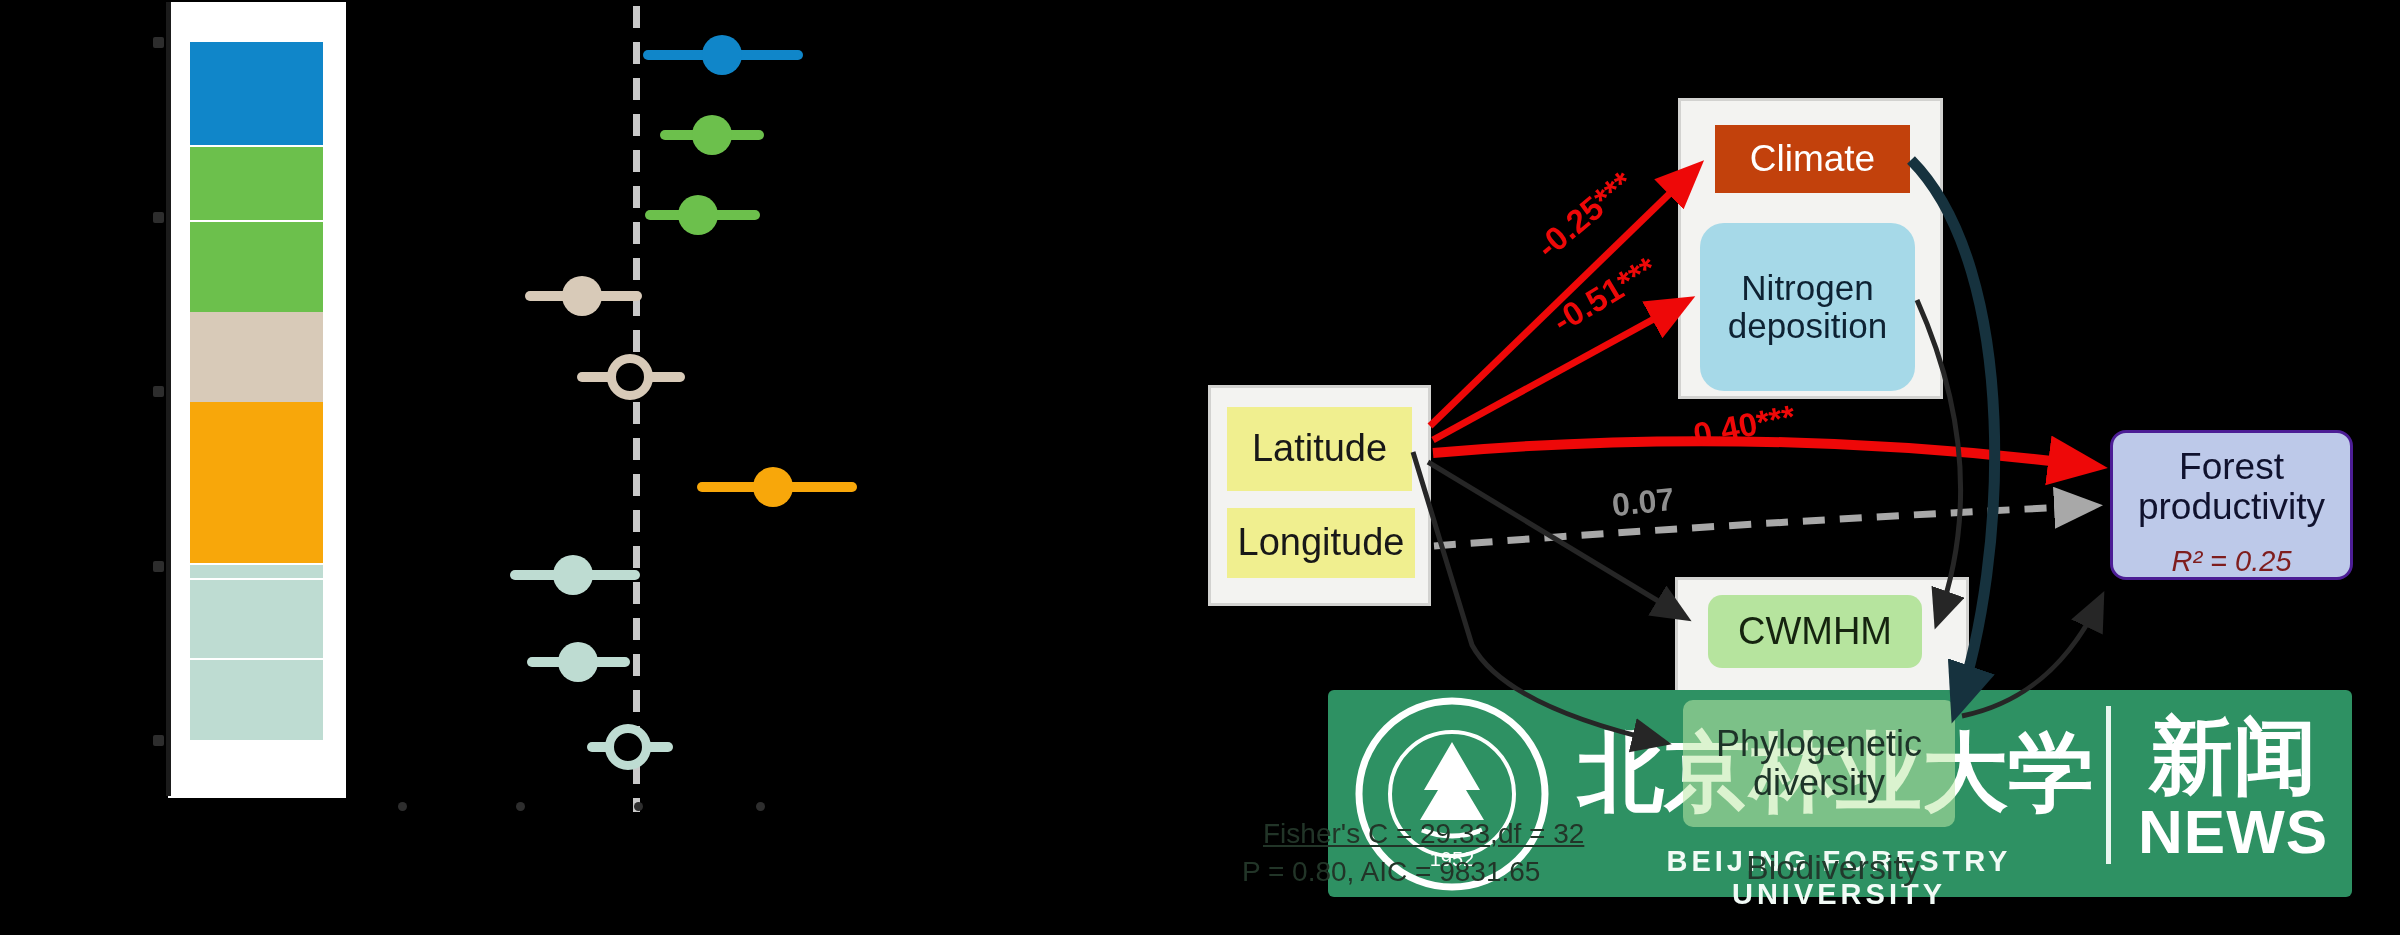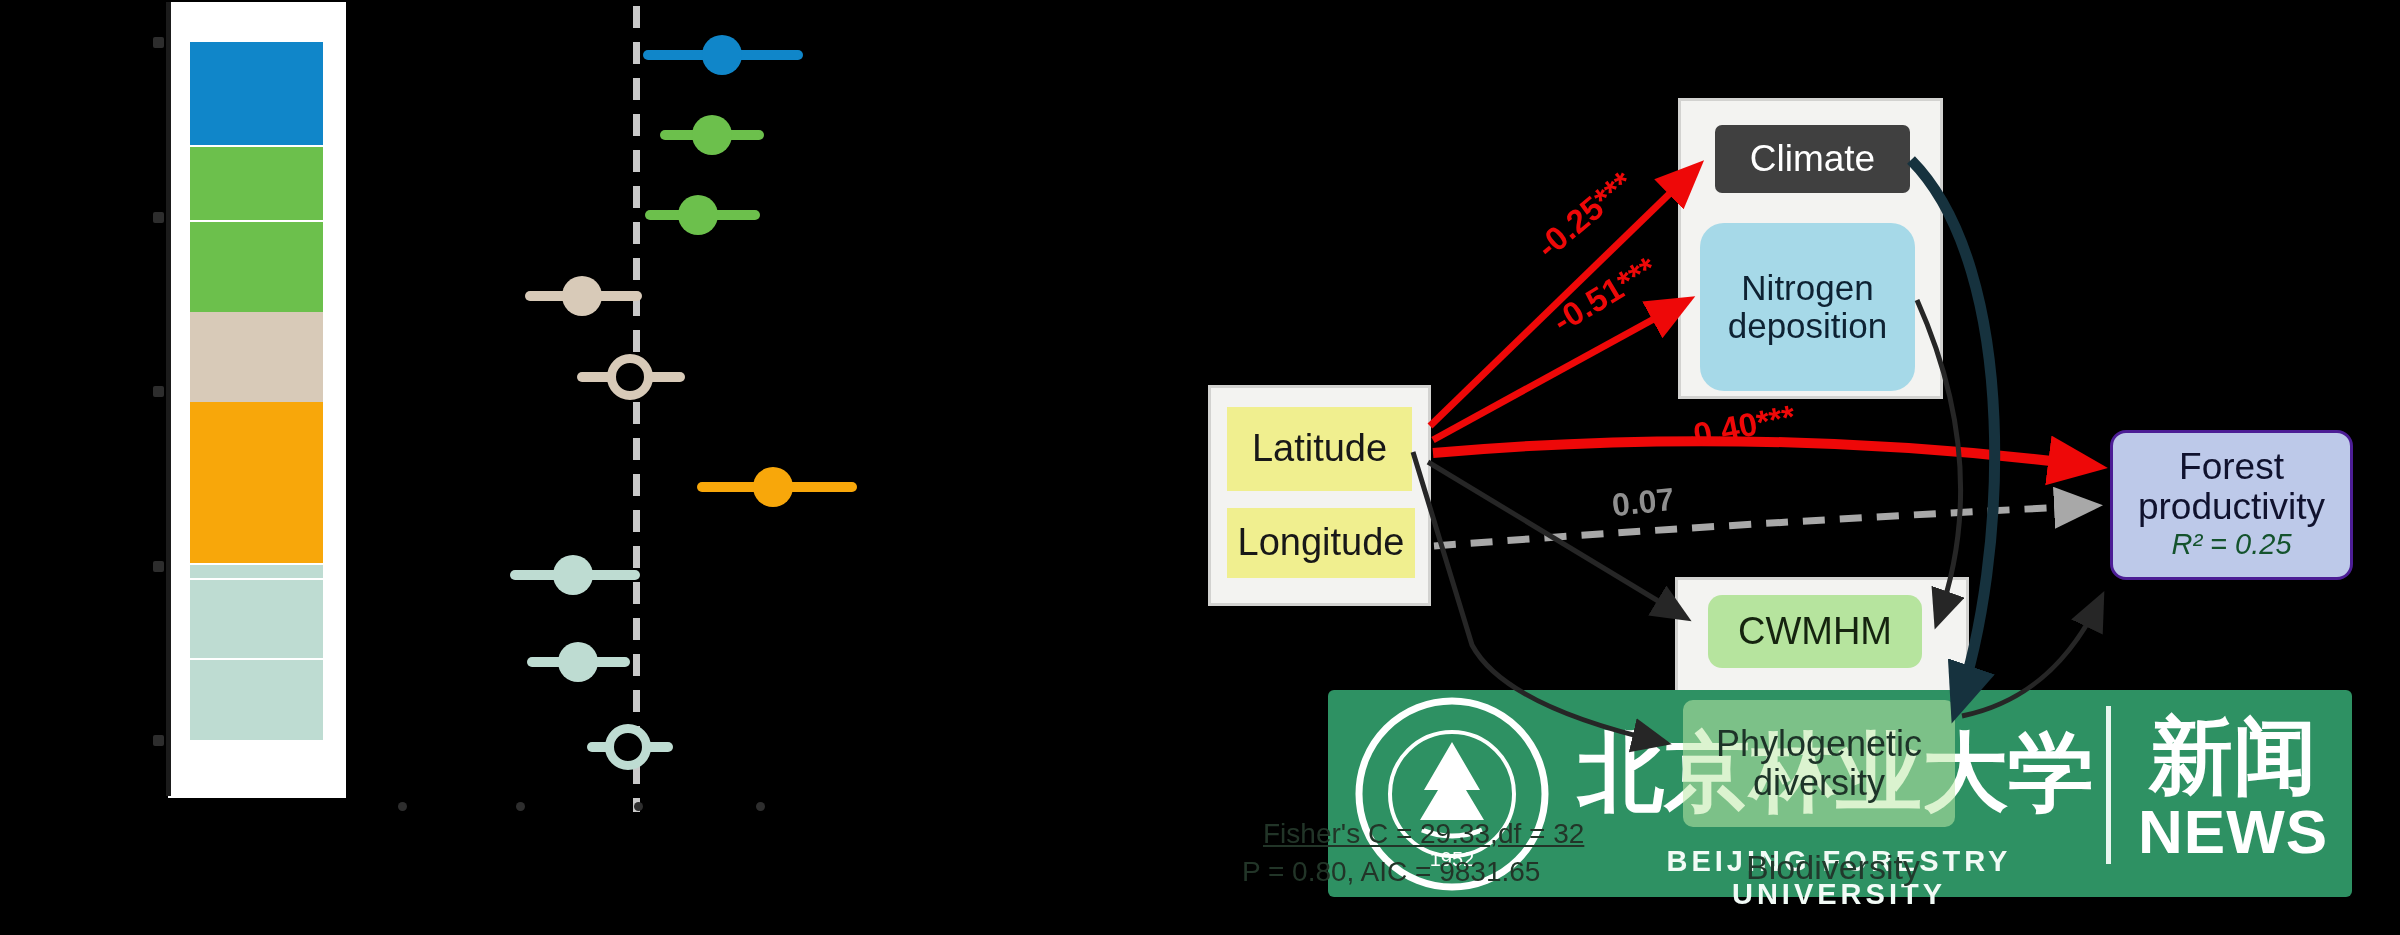--- a/index.html
+++ b/index.html
@@ -18,34 +18,34 @@
   #zero-line{left:633px;top:6px;width:7px;height:806px;z-index:2;
      background:repeating-linear-gradient(to bottom,#c9c9c9 0 22px,transparent 22px 36px);}
   .fp-bar{position:absolute;height:10px;border-radius:5px;z-index:3;}
   .fp-dot{position:absolute;border-radius:50%;z-index:4;box-sizing:border-box;}
   .fp-axis-tick{position:absolute;width:9px;height:9px;border-radius:50%;background:#2e2e2e;z-index:2;}
 
   
   .container-box{position:absolute;background:#f3f3f1;border:3px solid #d2d2d0;z-index:5;}
   .sem-box{position:absolute;display:flex;align-items:center;justify-content:center;
            text-align:center;z-index:6;line-height:1.08;}
-  #climate-box{left:1715px;top:125px;width:195px;height:68px;background:#404040;color:#fff;
-           font-size:37px;border-radius:7px;}
+  #climate-box{left:1715px;top:125px;width:195px;height:68px;background:#c2410c;color:#fff;
+           font-size:37px;}
   #nitrogen-box{left:1700px;top:223px;width:215px;height:168px;background:#a6d9e8;color:#0e2233;
            font-size:35px;border-radius:24px;}
   #latitude-box{left:1227px;top:407px;width:185px;height:84px;background:#f0ef8f;color:#181818;font-size:38px;}
   #longitude-box{left:1227px;top:508px;width:188px;height:70px;background:#f0ef8f;color:#181818;font-size:38px;}
   #cwmhm-box{left:1708px;top:595px;width:214px;height:73px;background:#b6e49e;color:#15240f;
            font-size:38px;border-radius:14px;}
   #phylo-box{left:1683px;top:700px;width:272px;height:127px;background:rgba(189,233,168,0.55);
            color:#1d3328;font-size:36px;border-radius:10px;z-index:12;}
   #fp-box{left:2110px;top:430px;width:243px;height:150px;background:#bdc9e9;border:3px solid #4c1d95;
            color:#10122e;font-size:37px;border-radius:16px;z-index:6;overflow:hidden;
            display:block;text-align:center;padding-top:14px;box-sizing:border-box;}
-  #fp-r2{font-size:29px;font-style:italic;margin-top:2px;color:#14532d;}
+  #fp-r2{font-size:29px;font-style:italic;margin-top:19px;color:#7f1d1d;}
   #biodiv-label{left:1728px;top:848px;width:210px;text-align:center;color:#21392c;font-size:34px;z-index:12;}
 
   
   .coef{position:absolute;font-weight:bold;z-index:14;white-space:nowrap;}
   #coef-climate{left:1528px;top:196px;color:#ee0808;font-size:33px;transform:rotate(-40deg);}
   #coef-nitrogen{left:1548px;top:276px;color:#ee0808;font-size:33px;transform:rotate(-31deg);}
   #coef-fp{left:1682px;top:408px;color:#ee0808;font-size:33px;transform:rotate(-11deg);}
   #coef-lon{left:1612px;top:484px;color:#8f8f8f;font-size:32px;transform:rotate(-6deg);}
 
   

